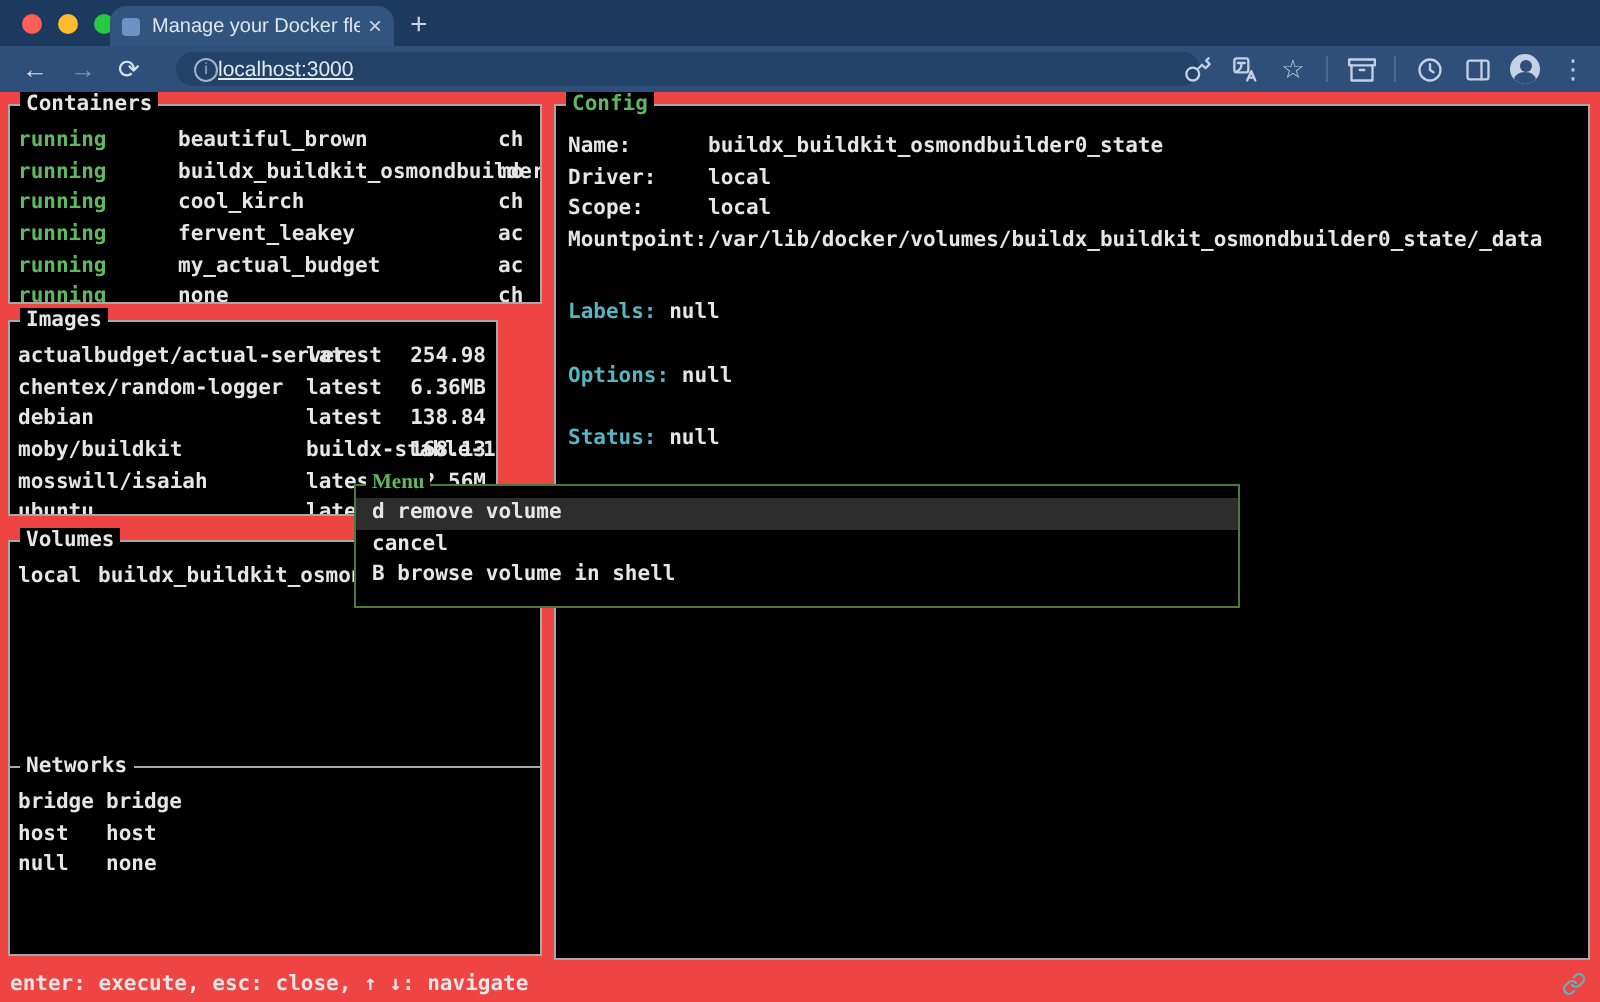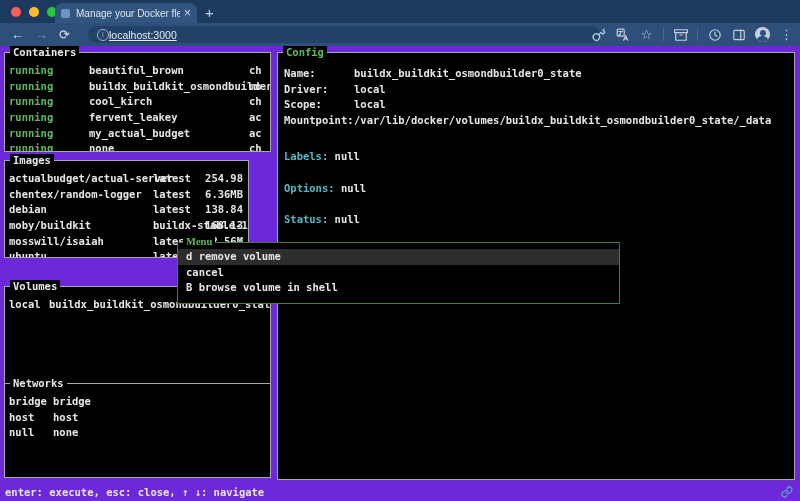--- a/index.html
+++ b/index.html
@@ -32,33 +32,33 @@
   .chrome-icons{position:absolute;right:6px;top:23px;height:23px;display:flex;align-items:center;gap:9px;}
   .cicon{width:15px;height:15px;display:flex;align-items:center;justify-content:center;color:#c3d1e4;}
   .cicon svg{stroke:#c3d1e4;fill:none;stroke-width:2;stroke-linecap:round;stroke-linejoin:round;}
   .sep{width:1px;height:13px;background:#4a6a92;}
   .avatar-bg{width:15px;height:15px;border-radius:50%;background:#c3d1e4;position:relative;overflow:hidden;}
   .avatar-bg i{position:absolute;left:4.5px;top:2.5px;width:6px;height:6px;border-radius:50%;background:#2d4f7a;}
   .avatar-bg b{position:absolute;left:2px;top:9px;width:11px;height:8px;border-radius:50%;background:#2d4f7a;}
   .glyph{font-size:13px;}
 
   
-  .tui{position:absolute;top:46px;left:0;width:800px;height:455px;background:#6d28d9;
+  .tui{position:absolute;top:46px;left:0;width:800px;height:455px;background:#ef4444;
        color:#e6e6e6;font-size:10.5px;font-weight:bold;}
   .panel{position:absolute;border:1px solid #a8a8a8;background:#000;box-sizing:border-box;}
   .ptitle{position:absolute;top:-7px;left:5px;background:#000;padding:0 3px;color:#e6e6e6;}
   .ptitle.green{color:#5fb85f;}
   .pbody{position:absolute;left:0;top:0;right:0;bottom:0;overflow:hidden;}
   .trow{position:relative;height:15.7px;line-height:15.7px;white-space:pre;padding-left:4px;}
   .col{position:absolute;top:0;white-space:pre;}
   .green{color:#5fb85f;} .cyan{color:#56b6c2;}
 
   #p-containers{left:4px;top:6px;width:267px;height:100px;}
   #p-images{left:4px;top:114px;width:245px;height:98px;}
-  #p-volumes{left:4px;top:224px;width:267px;height:126px;margin-top:16px;}
+  #p-volumes{left:4px;top:224px;width:267px;height:126px;}
   #p-networks{left:4px;top:337px;width:267px;height:95px;}
   #p-config{left:277px;top:6px;width:518px;height:428px;}
   .pad-top{height:10px;}
 
   .c-state{left:4px;} .c-name{left:84px;} .c-extra{left:244px;}
   .i-name{left:4px;} .i-tag{left:148px;} .i-size{right:5px;left:auto;}
   .v-driver{left:4px;} .v-name{left:44px;}
   .n-name{left:4px;} .n-driver{left:48px;}
   .cfg-label{left:6px;} .cfg-value{left:76px;}
   .cfg-null{position:absolute;left:6px;white-space:pre;}

